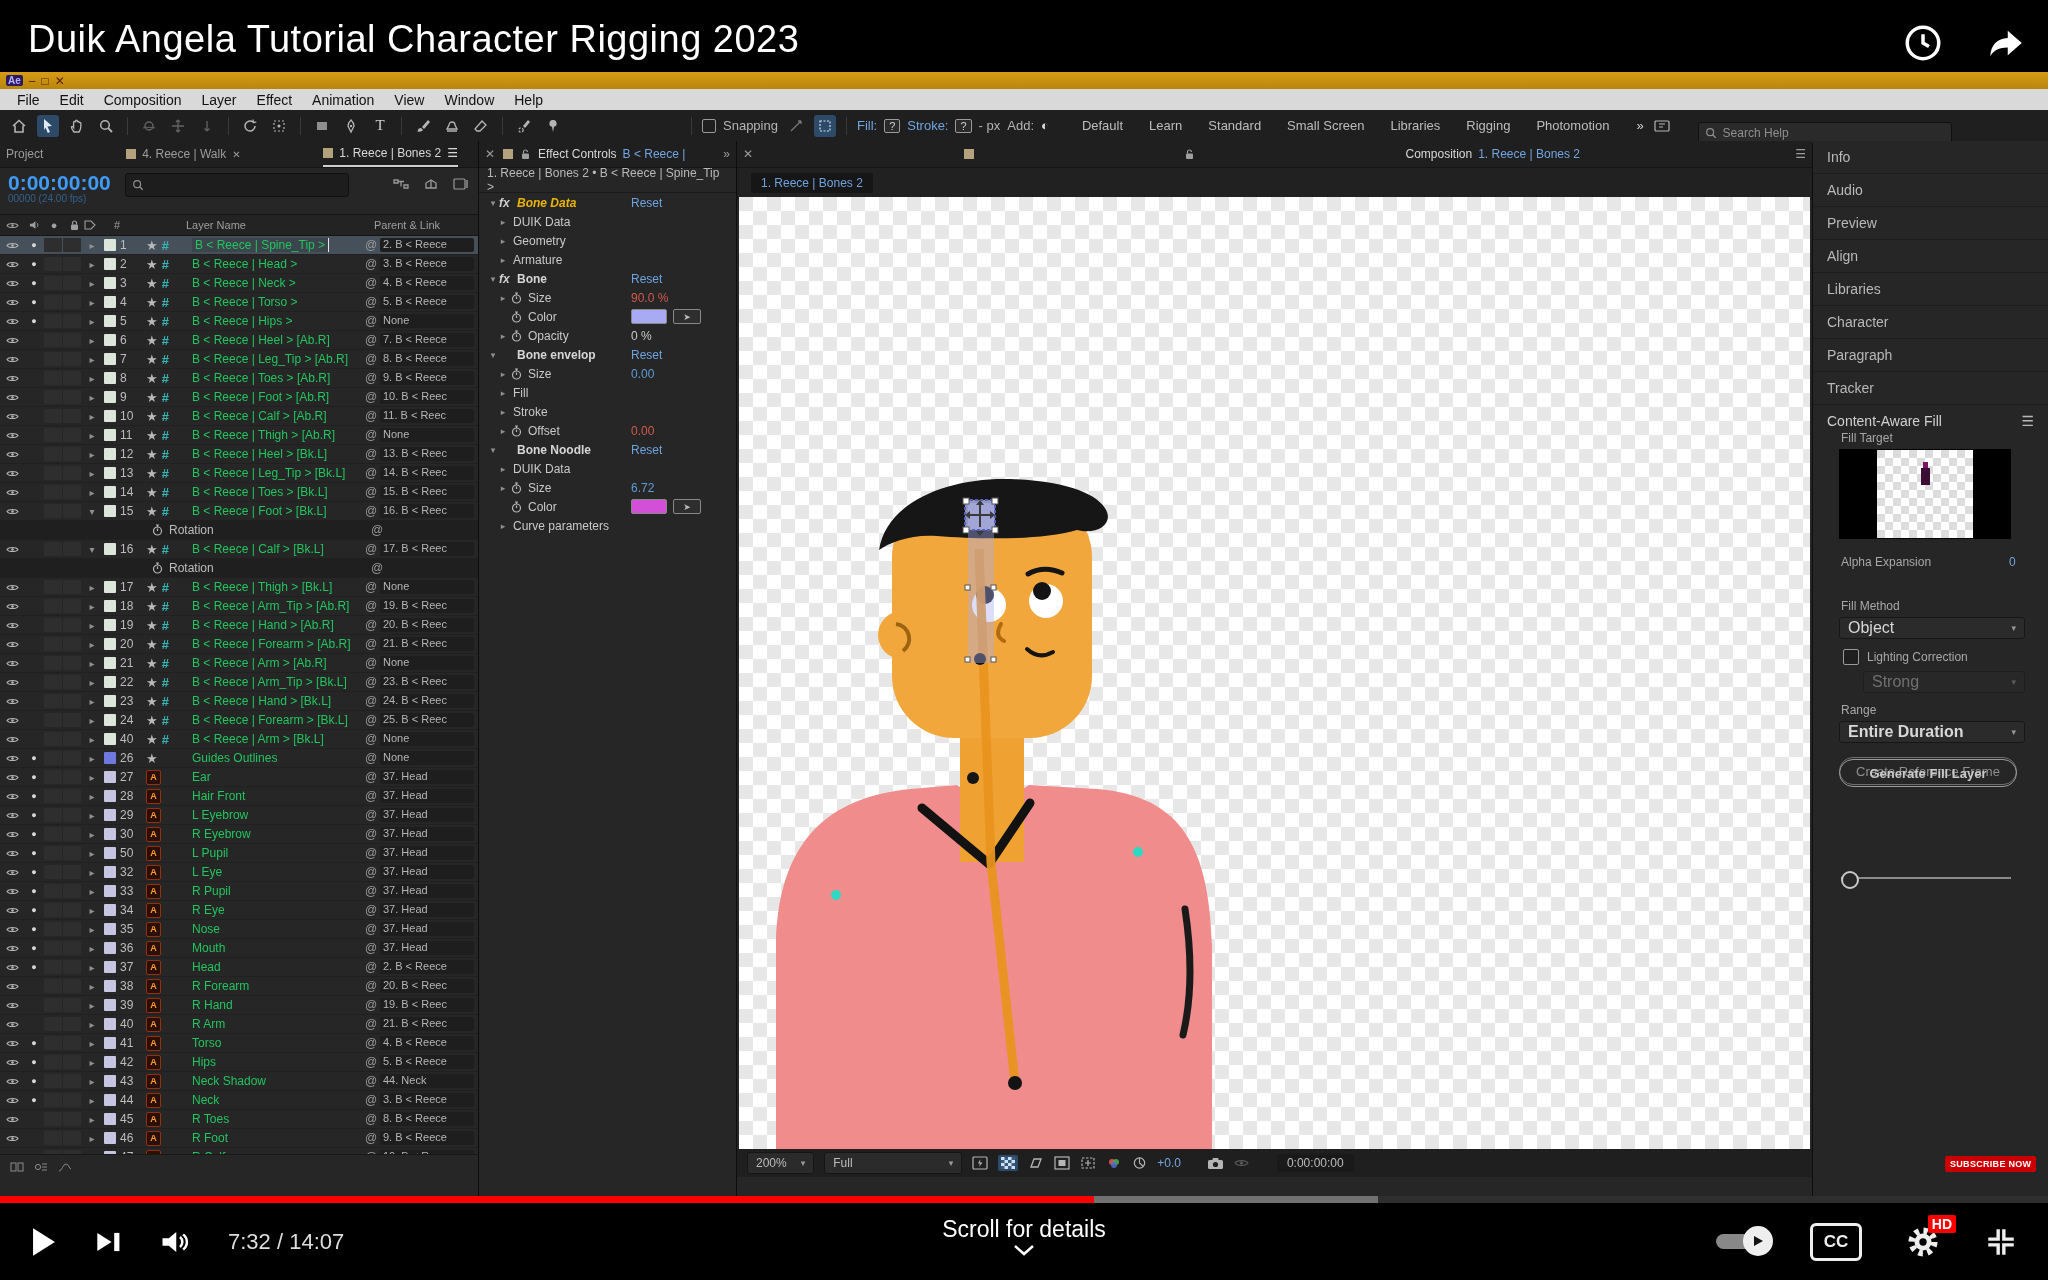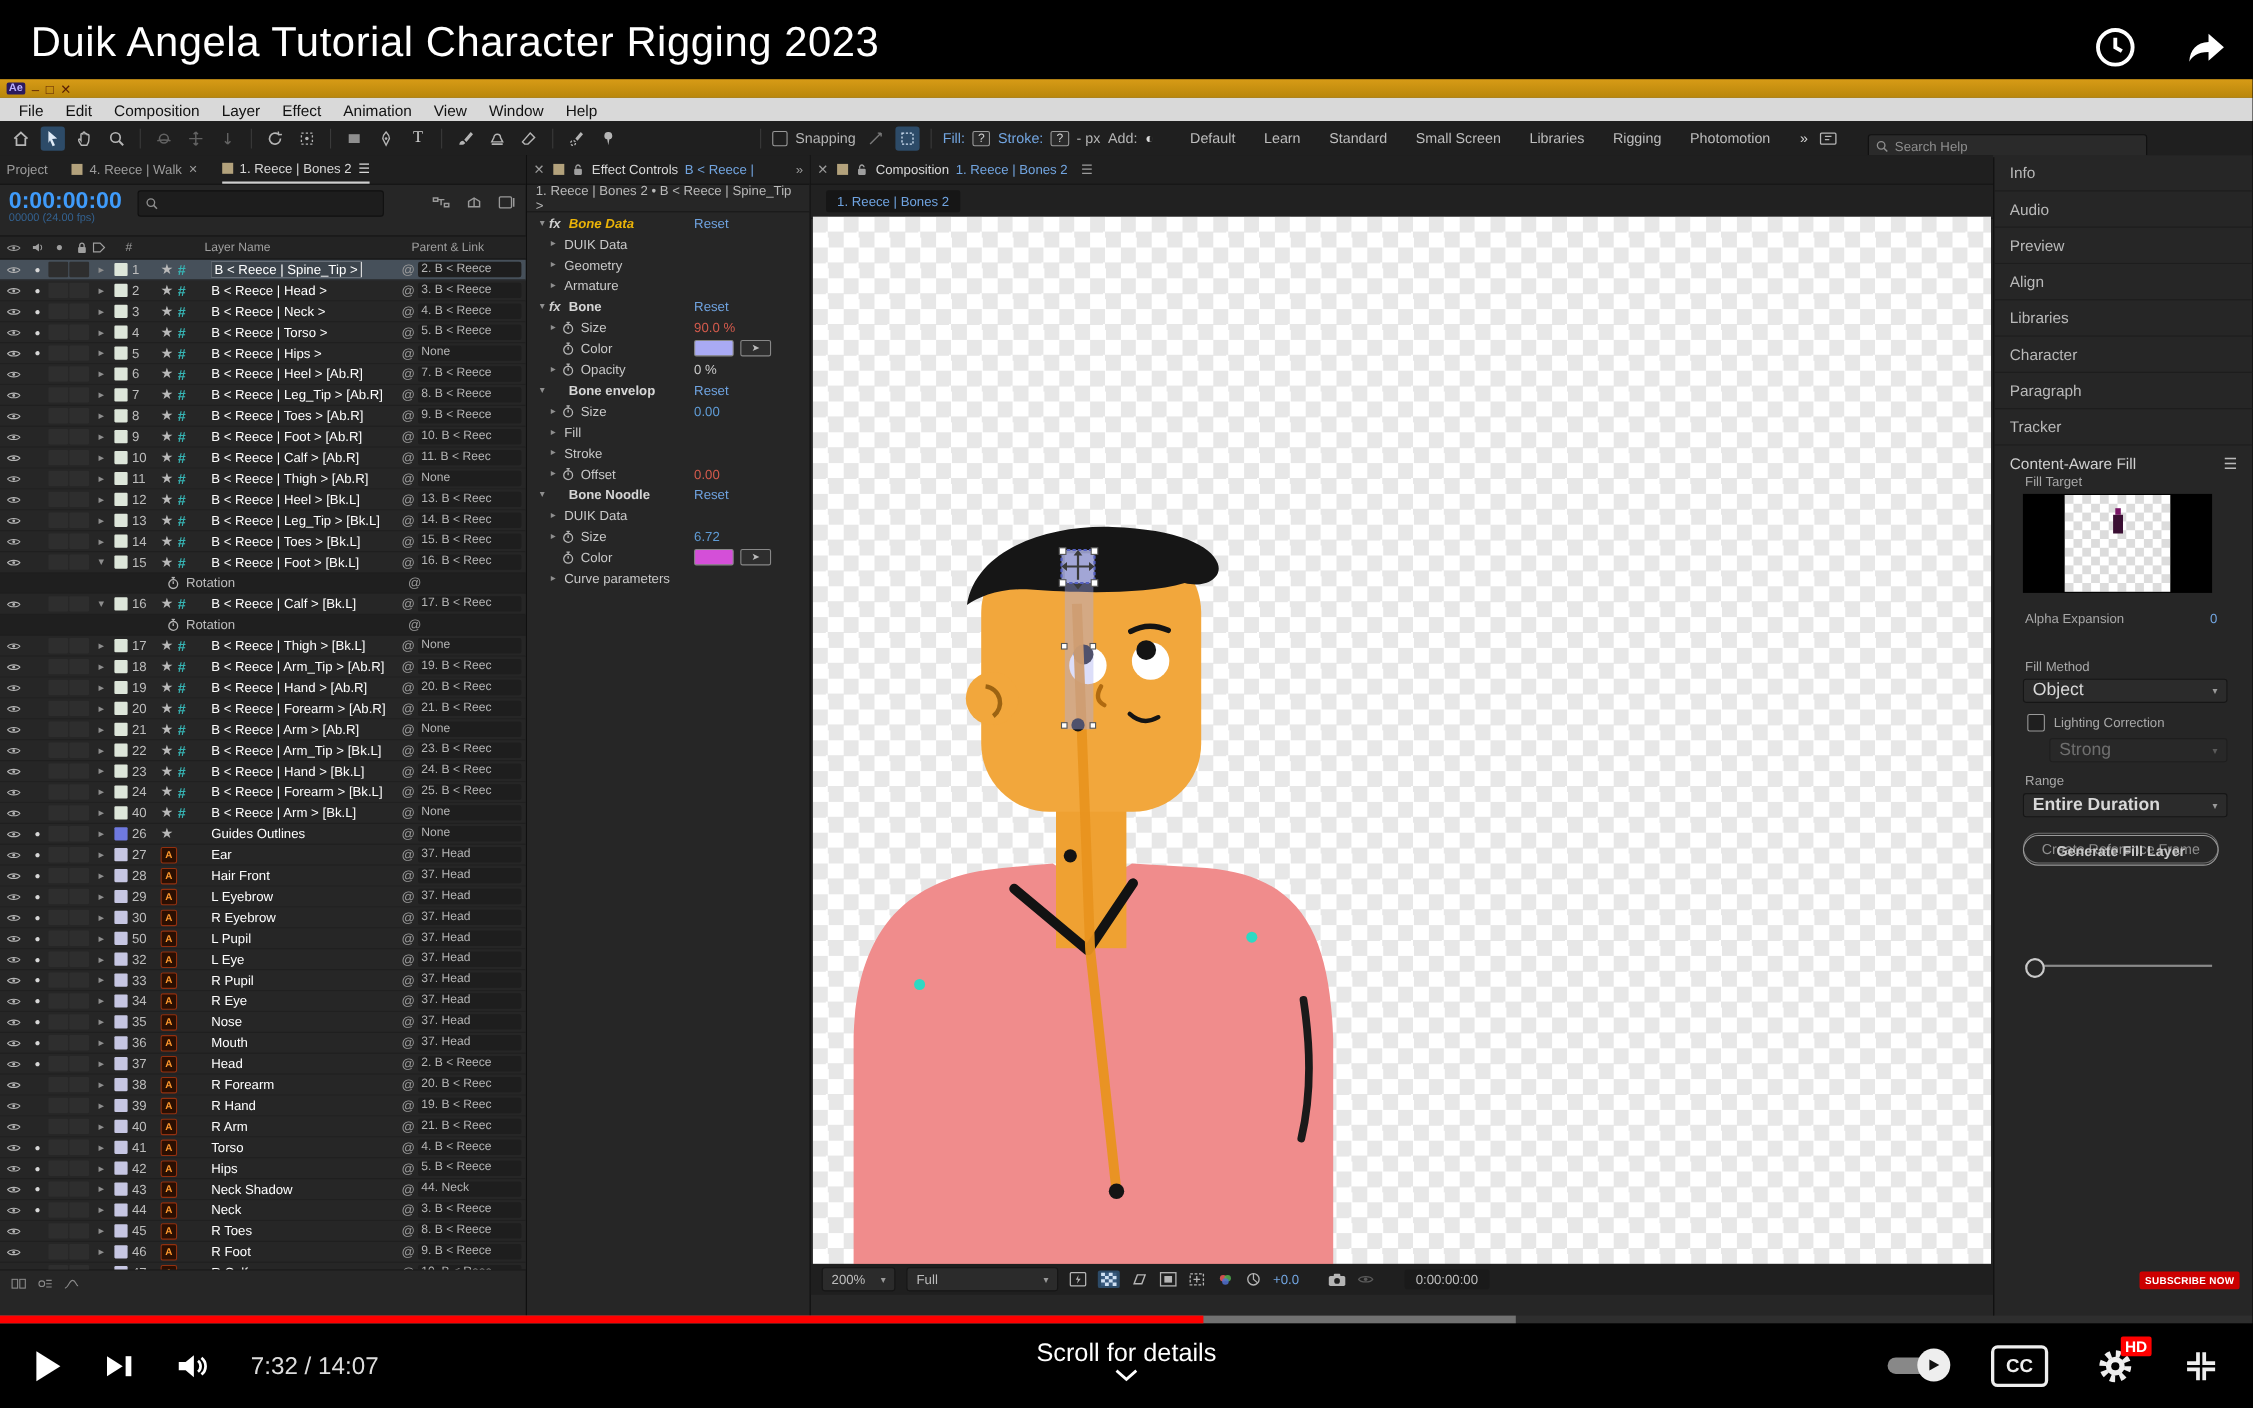--- a/index.html
+++ b/index.html
@@ -39,21 +39,21 @@
   .tool{width:22px;height:22px;display:flex;align-items:center;justify-content:center;border-radius:3px;}
   .tool.sel{background:#2d4b68;}
   .tsep{width:1px;height:18px;background:#3a3a3a;margin:0 3px;}
   .qbox{border:1px solid #9a9a9a;color:#cfcfcf;font-size:11px;padding:0 4px;border-radius:2px;background:#2a2a2a;}
   #ws-items{display:flex;gap:26px;margin-left:26px;color:#bdbdbd;}
   #searchbox{margin-left:18px;background:#2a2a2a;border:1px solid #101010;border-radius:3px;height:20px;
              width:240px;display:flex;align-items:center;gap:6px;padding:0 6px;color:#8f8f8f;font-size:12px;margin-top:14px;}
   
   .panel{position:absolute;background:#262626;top:69px;height:1055px;box-sizing:border-box;}
   .tabstrip{height:26px;background:#1f1f1f;display:flex;align-items:center;font-size:12px;color:#9c9c9c;
-            border-bottom:1px solid #151515;padding:0 6px;gap:8px;}
+            border-bottom:1px solid #151515;padding:0 6px;gap:8px;justify-content:space-between;}
   .tab-active{color:#d8d8d8;border-bottom:2px solid #cfcfcf;height:24px;display:flex;align-items:center;gap:6px;}
   .tansq{width:10px;height:10px;background:#b3a27c;display:inline-block;}
   .bluetxt{color:#72a5e0;}
   
   #tl-ctl{height:46px;display:flex;align-items:flex-start;padding:5px 8px 0;box-sizing:border-box;gap:14px;}
   #tl-timecode{color:#3f9bfa;font-size:21px;font-weight:bold;line-height:20px;}
   #tl-frame{color:#33618f;font-size:10px;}
   #tl-search{background:#1d1d1d;border:1px solid #101010;border-radius:3px;width:210px;height:22px;
              display:flex;align-items:center;padding:0 6px;gap:4px;color:#7d7d7d;}
   #tl-colhdr{height:20px;border-top:1px solid #151515;border-bottom:1px solid #151515;background:#232323;
@@ -66,21 +66,21 @@
   .c-dot{width:20px;display:flex;justify-content:center;}
   .c-b1,.c-b2{width:18px;height:14px;background:#2e2e2e;margin-right:1px;border-radius:1px;}
   .c-chev{width:20px;color:#8f8f8f;text-align:center;font-size:10px;}
   .c-label{width:12px;height:12px;margin:0 4px 0 2px;border-radius:1px;}
   .c-num{width:26px;color:#bdbdbd;}
   .c-type{width:46px;display:flex;align-items:center;gap:4px;}
   .star{color:#b9b9b9;font-size:13px;}
   .hash{color:#37b6b6;font-weight:bold;font-size:13px;}
   .aibadge{width:13px;height:13px;background:#2b0f02;border:1px solid #93300f;color:#ff9a2e;font-size:9px;
            font-weight:bold;display:flex;align-items:center;justify-content:center;border-radius:2px;}
-  .c-name{flex:1;color:#ffffff;white-space:nowrap;overflow:hidden;}
+  .c-name{flex:1;color:#22c55e;white-space:nowrap;overflow:hidden;}
   .sel .c-name span{outline:1px solid #e8e8e8;background:#3c444c;padding:0 3px;}
   .c-pw{width:18px;color:#9a9a9a;font-size:12px;text-align:center;}
   .c-parent{width:88px;background:#1e1e1e;border-radius:2px;height:14px;font-size:11px;color:#b5b5b5;
             padding:0 3px;white-space:nowrap;overflow:hidden;margin-right:4px;}
   
   #fx-bread{height:24px;display:flex;align-items:center;font-size:12px;color:#b9b9b9;padding:0 8px;
             border-bottom:1px solid #1a1a1a;}
   .fxrow{height:19px;display:flex;align-items:center;font-size:12px;color:#c9c9c9;}
   .fxrow .chev{width:12px;color:#8f8f8f;font-size:9px;text-align:center;}
   .fxbadge{font-style:italic;font-weight:bold;color:#cfcfcf;width:18px;}

